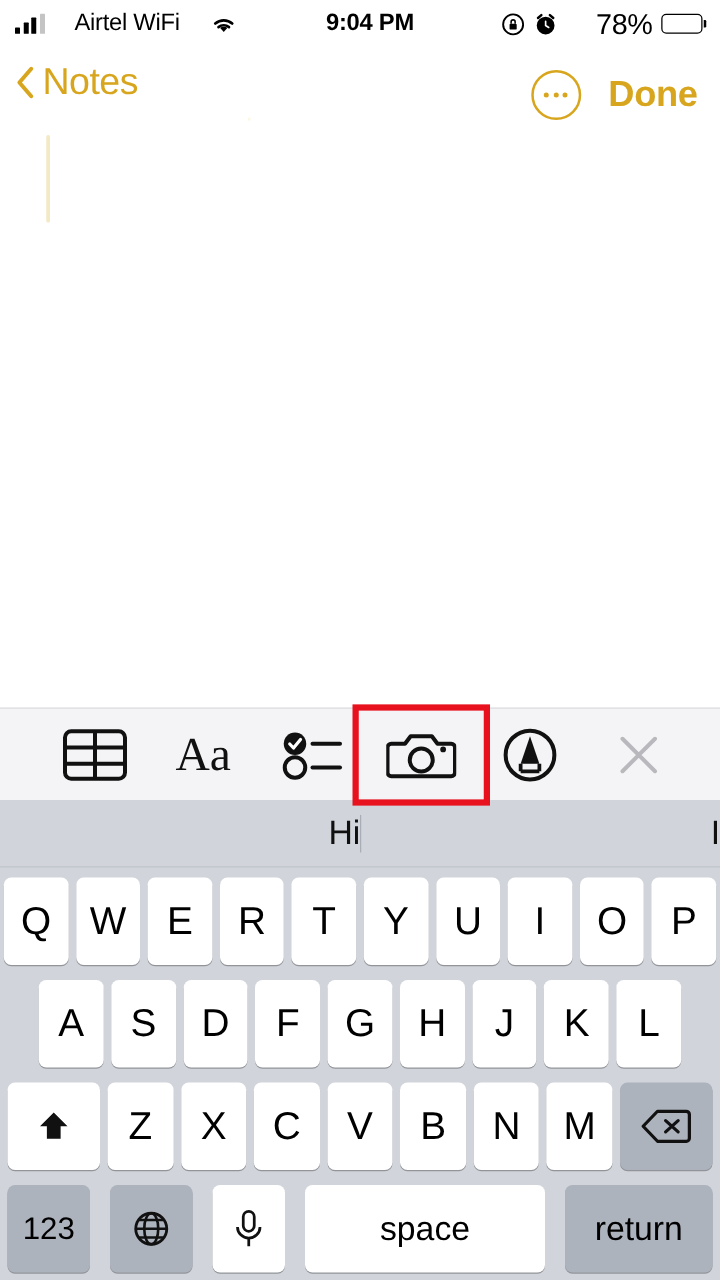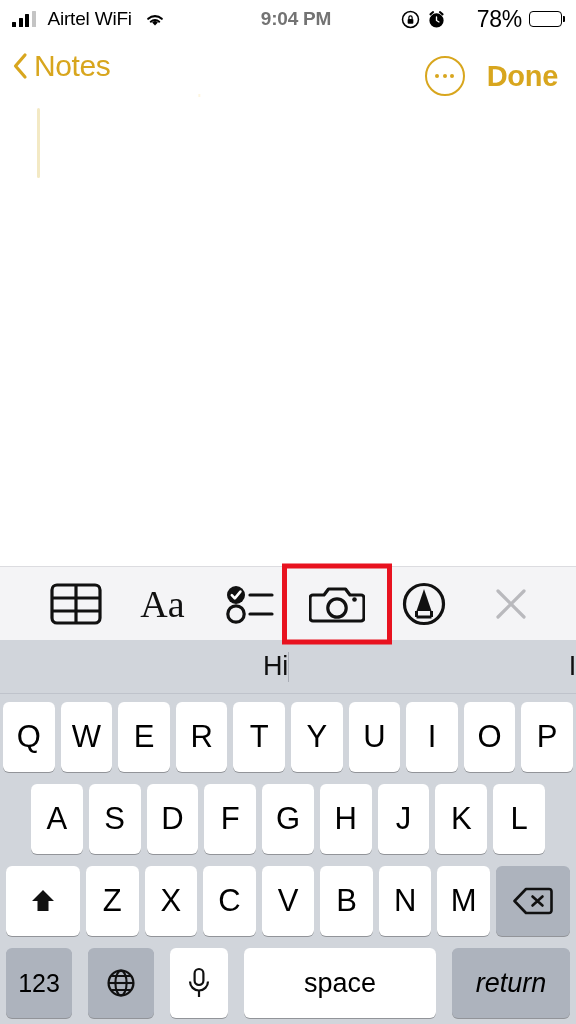--- a/index.html
+++ b/index.html
@@ -21,33 +21,33 @@
   .status-bar {
     height: 38px;
     flex: 0 0 38px;
     display: flex;
     align-items: center;
     padding: 0 14px 0 12px;
     background: #ffffff;
     position: relative;
     z-index: 5;
   }
-  .status-left { display: flex; align-items: center; gap: 12px; }
+  .status-left { display: flex; align-items: center; gap: 24px; }
   .signal-bars { display: flex; align-items: flex-end; gap: 2.5px; height: 16px; }
   .signal-bars i { display: block; width: 4px; background: #000; border-radius: 0.5px; }
   .signal-bars i:nth-child(1) { height: 5px; }
   .signal-bars i:nth-child(2) { height: 9px; }
   .signal-bars i:nth-child(3) { height: 13px; }
   .signal-bars i:nth-child(4) { height: 16px; background: #c4c4c4; }
   .carrier { font-size: 19px; color: #000; letter-spacing: -0.2px; }
   .wifi-ico { width: 22px; height: 17px; }
   .status-center {
     position: absolute; left: 16px; right: 0;
     text-align: center;
-    font-size: 19px; font-weight: bold; color: #737373;
+    font-size: 19px; font-weight: bold; color: #000000;
     letter-spacing: -0.2px;
     pointer-events: none;
   }
   .status-right {
     margin-left: auto;
     display: flex; align-items: center; gap: 7px;
     position: relative; z-index: 2;
   }
   .batt-pct { font-size: 23px; color: #000; letter-spacing: -0.3px; margin-left: 24px; }
   .batt-shell {
@@ -180,21 +180,21 @@
   .kb-row.r3 .key.letter { flex: 1 1 0; }
   .key.shift { width: 74px; flex: 0 0 74px; background: #ffffff; }
   .key.del { width: 74px; flex: 0 0 74px; background: #adb3bd; }
   .kb-row.r3 { padding: 0 3px; }
 
   .kb-row.r4 { padding: 0 3px; gap: 16px; }
   .key.num { flex: 0 0 66px; font-size: 25px; background: #adb3bd; }
   .key.globe { flex: 0 0 66px; background: #adb3bd; }
   .key.mic { flex: 0 0 58px; background: #ffffff; }
   .key.space { flex: 1 1 auto; font-size: 27px; background: #ffffff; }
-  .key.return { flex: 0 0 118px; font-size: 27px; background: #adb3bd; font-style: italic; }
+  .key.return { flex: 0 0 118px; font-size: 27px; background: #adb3bd; }
 
   svg { display: block; }
 </style>
 </head>
 <body>
 
 <div id="screen">
 
   <div class="status-bar">
     <div class="status-left">

